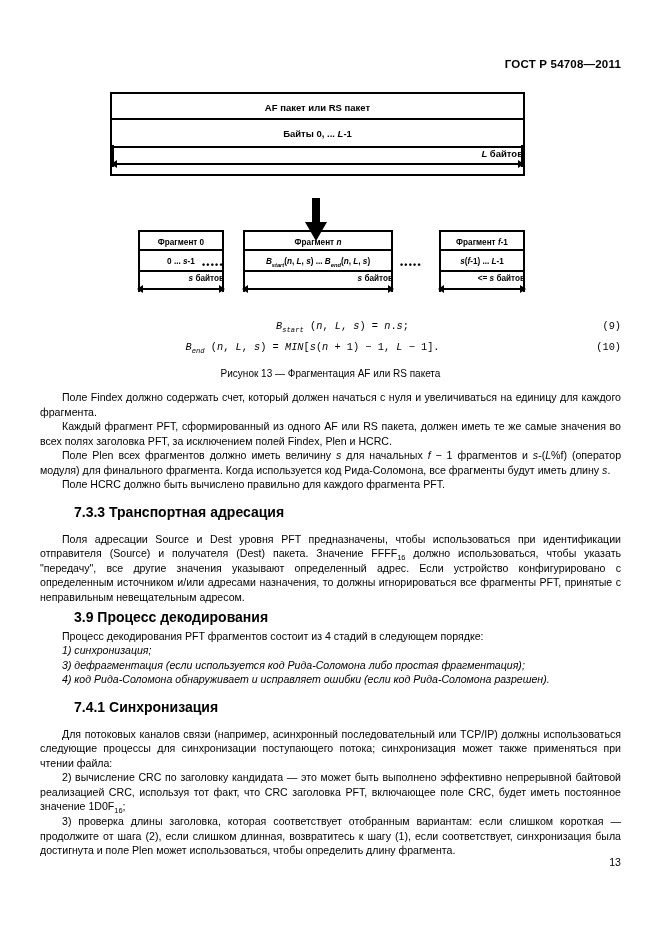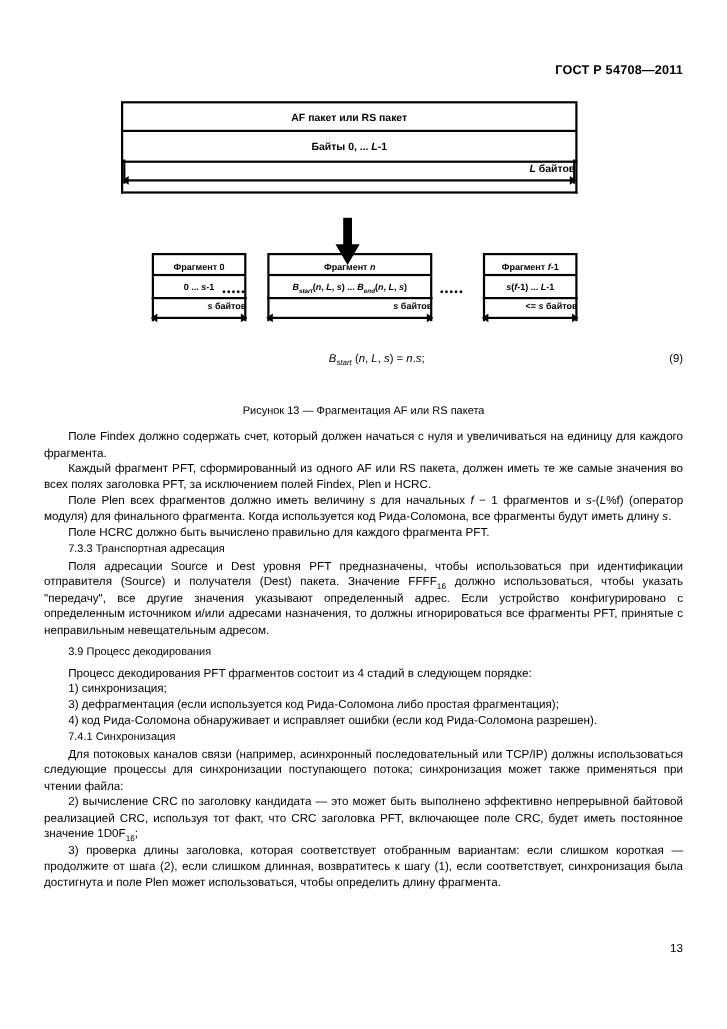--- a/index.html
+++ b/index.html
@@ -194,20 +194,21 @@
     position: absolute;
     left: 40px;
     top: 316px;
     width: 581px;
     font-size: 10.3px;
   }
   .eq-row {
     position: relative;
     height: 21px;
     line-height: 21px;
+    font-family: Liberation Mono, monospace;
   }
   .eq-body {
     position: absolute;
     left: 0;
     width: 545px;
     text-align: center;
   }
   .eq-num {
     position: absolute;
     right: 0;
@@ -234,31 +235,32 @@
     font-size: 10.6px;
     line-height: 14.55px;
   }
   .body p {
     margin: 0;
     text-align: justify;
     text-justify: inter-word;
   }
   .body p.ind { text-indent: 22px; }
   .body h3 {
-    margin: 0;
-    font-size: 10px;
-    font-weight: normal;
+    margin: 12px;
+    font-size: 14px;
+    font-weight: bold;
     text-indent: 22px;
     line-height: 16px;
   }
   .body h3.sp-before { margin-top: 4px; }
   .body h3.sp-after  { margin-bottom: 4px; }
   .body p.listitem {
     text-indent: 22px;
     text-align: justify;
+    font-style: italic;
   }
   .body p.listitem-hang {
     text-indent: 22px;
     text-align: justify;
   }
 
   
   .footer {
     position: absolute;
     left: 40px;
@@ -335,20 +337,24 @@
       </div>
 
     </div>
   </div>
 
   <div class="equations">
     <div class="eq-row eq1">
       <div class="eq-body"><span class="itx">B</span><sub><span class="itx">start</span></sub> (<span class="itx">n</span>, <span class="itx">L</span>, <span class="itx">s</span>) = <span class="itx">n</span>.<span class="itx">s</span>;</div>
       <div class="eq-num">(9)</div>
     </div>
+    <div class="eq-row eq2">
+      <div class="eq-body"><span class="itx">B</span><sub><span class="itx">end</span></sub> (<span class="itx">n</span>, <span class="itx">L</span>, <span class="itx">s</span>) = <span class="itx">MIN</span>[<span class="itx">s</span>(<span class="itx">n</span> + 1) − 1, <span class="itx">L</span> − 1].</div>
+      <div class="eq-num">(10)</div>
+    </div>
   </div>
 
   <div class="caption">Рисунок 13 — Фрагментация AF или RS пакета</div>
 
   <div class="body">
 
     <p class="ind">Поле Findex должно содержать счет, который должен начаться с нуля и увеличиваться на единицу для каждого фрагмента.</p>
     <p class="ind">Каждый фрагмент PFT, сформированный из одного AF или RS пакета, должен иметь те же самые значения во всех полях заголовка PFT, за исключением полей Findex, Plen и HCRC.</p>
 
     <p class="ind"><span>Поле Plen всех фрагментов должно иметь величину </span><span class="itx">s</span><span> для начальных </span><span class="itx">f</span><span> − 1 фрагментов и </span><span class="itx">s</span><span>-(</span><span class="itx">L</span><span>%f) (оператор модуля) для финального фрагмента. Когда используется код Рида-Соломона, все фрагменты будут иметь длину </span><span class="itx">s</span><span>.</span></p>

